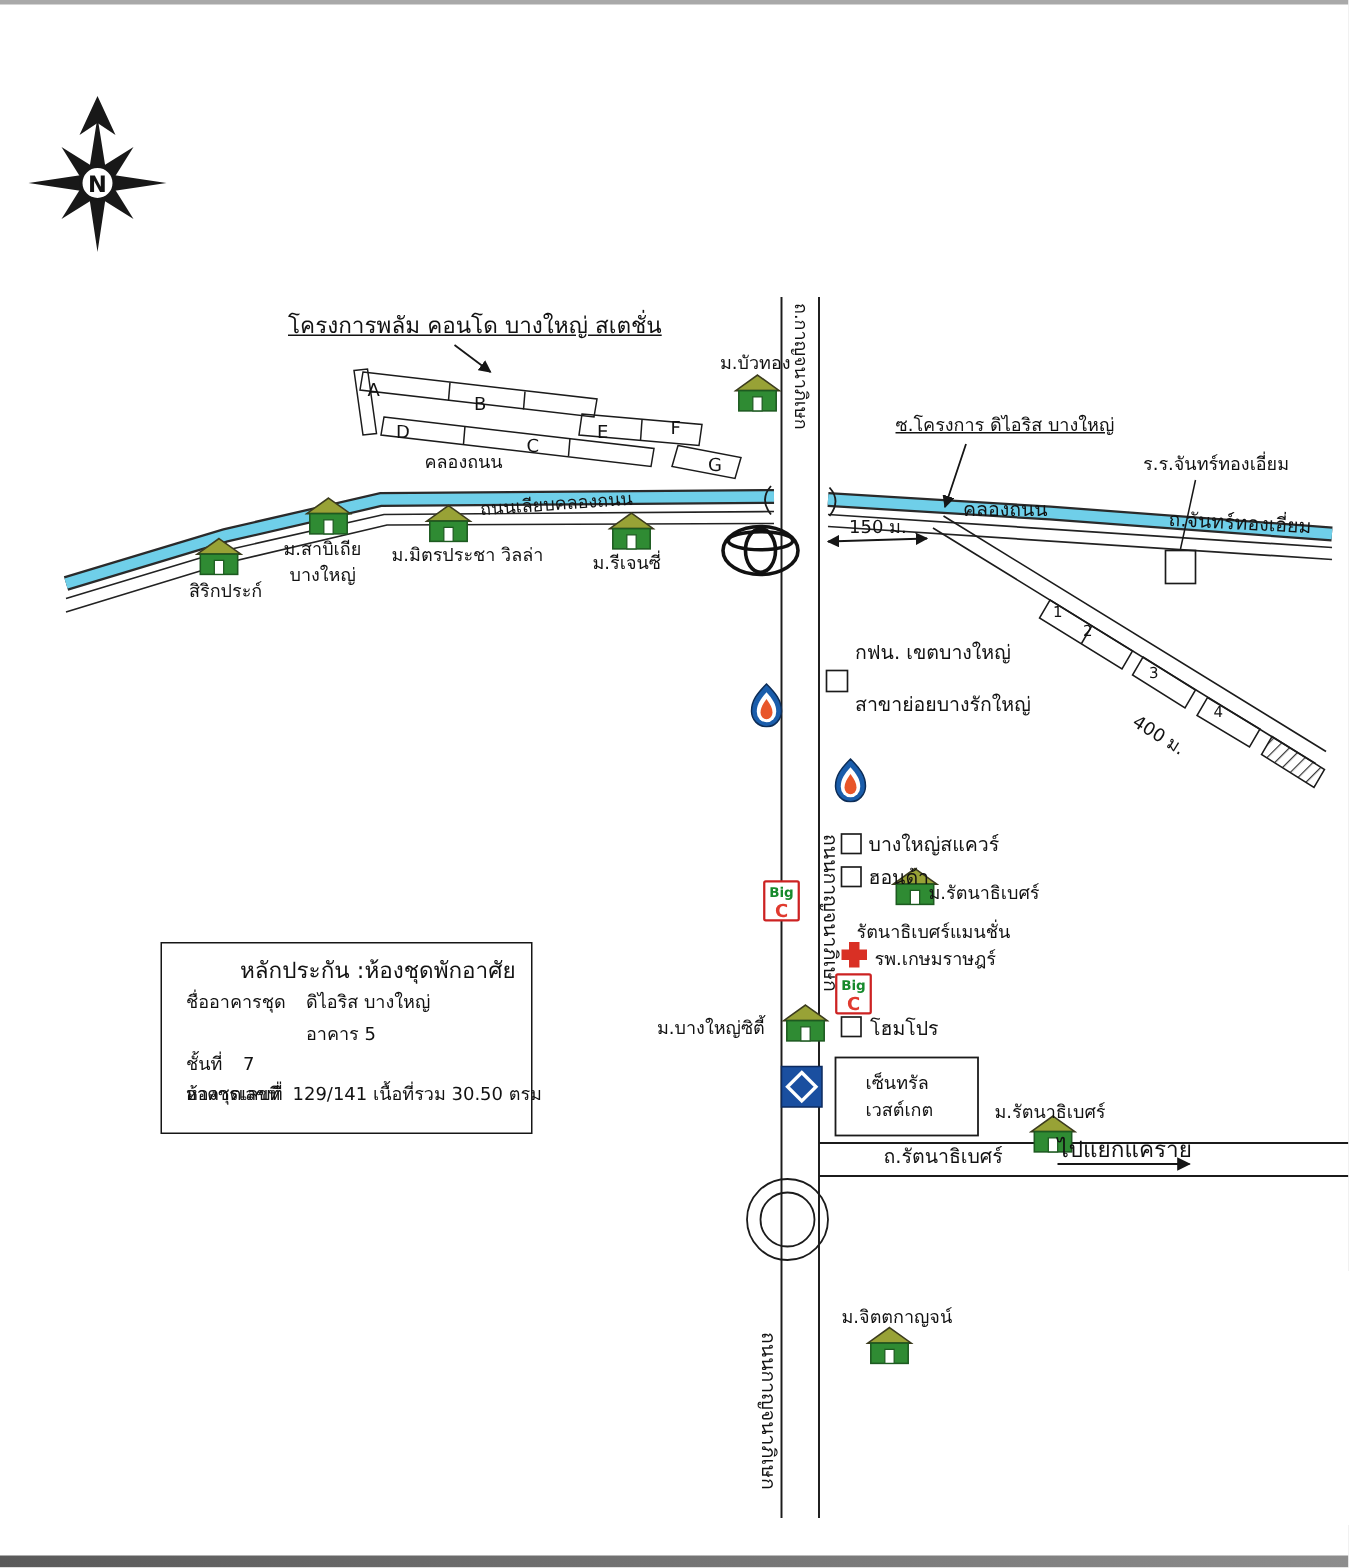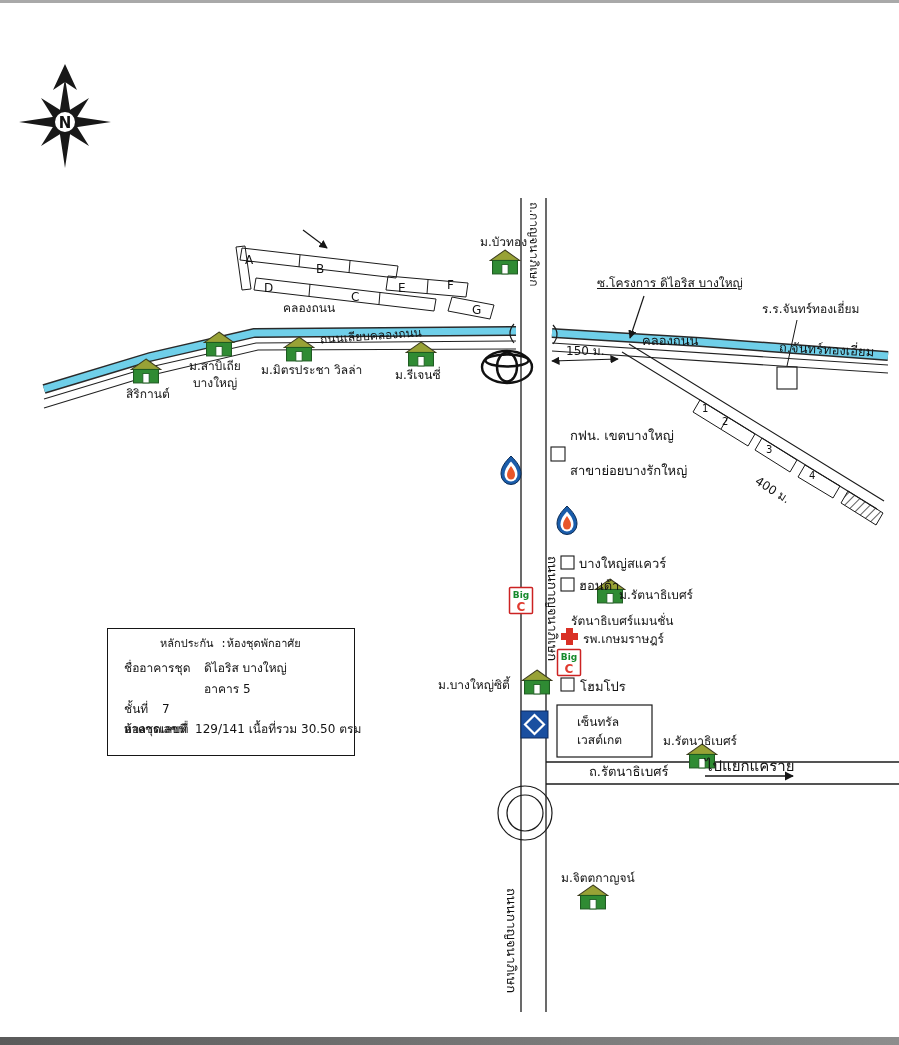--- a/index.html
+++ b/index.html
@@ -170,41 +170,42 @@
       <line x1="288" y1="669" x2="299" y2="653"></line>
       <line x1="245" y1="691" x2="256" y2="675"></line>
     </g>
   </svg>
 
   <div class="edge" style="top:0;height:3px;background:#a9a9a9;"></div>
   <div class="edge" style="top:1037px;height:8px;background:linear-gradient(to right,#5a5a5a,#8d8d8d);"></div>
 
   <div class="lbl" style="left:58px;top:114px;width:14px;text-align:center;font-size:15px;font-weight:bold;">N</div>
 
+  <div class="lbl u" style="left:192px;top:208px;font-size:15px;">โครงการพลัม คอนโด บางใหญ่ สเตชั่น</div>
 
   <div class="lbl" style="left:245px;top:253px;font-size:12px;">A</div>
   <div class="lbl" style="left:316px;top:262px;font-size:12px;">B</div>
   <div class="lbl" style="left:351px;top:290px;font-size:12px;">C</div>
   <div class="lbl" style="left:264px;top:281px;font-size:12px;">D</div>
   <div class="lbl" style="left:398px;top:281px;font-size:12px;">E</div>
   <div class="lbl" style="left:447px;top:278px;font-size:12px;">F</div>
   <div class="lbl" style="left:472px;top:303px;font-size:12px;">G</div>
 
   <div class="lbl" style="left:480px;top:235px;">ม.บัวทอง</div>
 
   <div class="lbl" style="left:283px;top:301px;">คลองถนน</div>
   <div class="lbl" style="left:320px;top:329px;font-size:12px;transform:rotate(-4deg);">ถนนเลียบคลองถนน</div>
   <div class="lbl" style="left:642px;top:333px;font-size:13px;">คลองถนน</div>
   <div class="lbl" style="left:779px;top:342px;font-size:13px;transform:rotate(3deg);">ถ.จันทร์ทองเอี่ยม</div>
   <div class="lbl" style="left:762px;top:302px;">ร.ร.จันทร์ทองเอี่ยม</div>
 
   <div class="lbl u" style="left:597px;top:276px;">ซ.โครงการ ดิไอริส บางใหญ่</div>
   <div class="lbl" style="left:566px;top:344px;font-size:12px;">150 ม.</div>
 
-  <div class="lbl" style="left:126px;top:387px;">สิริกานต์</div>
+  <div class="lbl" style="left:126px;top:387px;">สิริกประก์</div>
   <div class="lbl" style="left:189px;top:359px;text-align:center;">ม.สาบิเถีย</div>
   <div class="lbl" style="left:193px;top:376px;">บางใหญ่</div>
   <div class="lbl" style="left:261px;top:363px;">ม.มิตรประชา วิลล่า</div>
   <div class="lbl" style="left:395px;top:368px;">ม.รีเจนซี่</div>
 
   <div class="lbl v" style="left:541px;top:202px;font-size:12px;">ถ.กาญจนาภิเษก</div>
   <div class="lbl v" style="left:560px;top:556px;font-size:13px;">ถนนกาญจนาภิเษก</div>
   <div class="lbl v" style="left:519px;top:888px;font-size:13px;">ถนนกาญจนาภิเษก</div>
 
   <div class="lbl" style="left:570px;top:428px;font-size:13px;">กฟน. เขตบางใหญ่</div>
@@ -226,21 +227,21 @@
 
   <div class="lbl" style="left:561px;top:871px;">ม.จิตตกาญจน์</div>
 
   <div class="lbl" style="left:760px;top:474px;font-size:12px;transform:rotate(32deg);transform-origin:0 0;">400 ม.</div>
   <div class="lbl" style="left:702px;top:403px;font-size:10px;">1</div>
   <div class="lbl" style="left:722px;top:416px;font-size:10px;">2</div>
   <div class="lbl" style="left:766px;top:444px;font-size:10px;">3</div>
   <div class="lbl" style="left:809px;top:470px;font-size:10px;">4</div>
 
   <div id="legend-box"></div>
-  <div class="lbl" style="left:160px;top:638px;font-size:11px;font-family:Liberation Mono, monospace;">หลักประกัน :ห้องชุดพักอาศัย</div>
+  <div class="lbl" style="left:160px;top:638px;font-size:15px;">หลักประกัน :ห้องชุดพักอาศัย</div>
   <div class="lbl" style="left:124px;top:661px;">ชื่ออาคารชุด</div>
   <div class="lbl" style="left:204px;top:661px;">ดิไอริส บางใหญ่</div>
   <div class="lbl" style="left:124px;top:722px;">อาคารเลขที่</div>
   <div class="lbl" style="left:204px;top:682px;">อาคาร 5</div>
   <div class="lbl" style="left:124px;top:702px;">ชั้นที่</div>
   <div class="lbl" style="left:162px;top:702px;">7</div>
   <div class="lbl" style="left:124px;top:722px;">ห้องชุดเลขที่</div>
   <div class="lbl" style="left:195px;top:722px;">129/141 เนื้อที่รวม 30.50 ตรม</div>
 
 </div>

